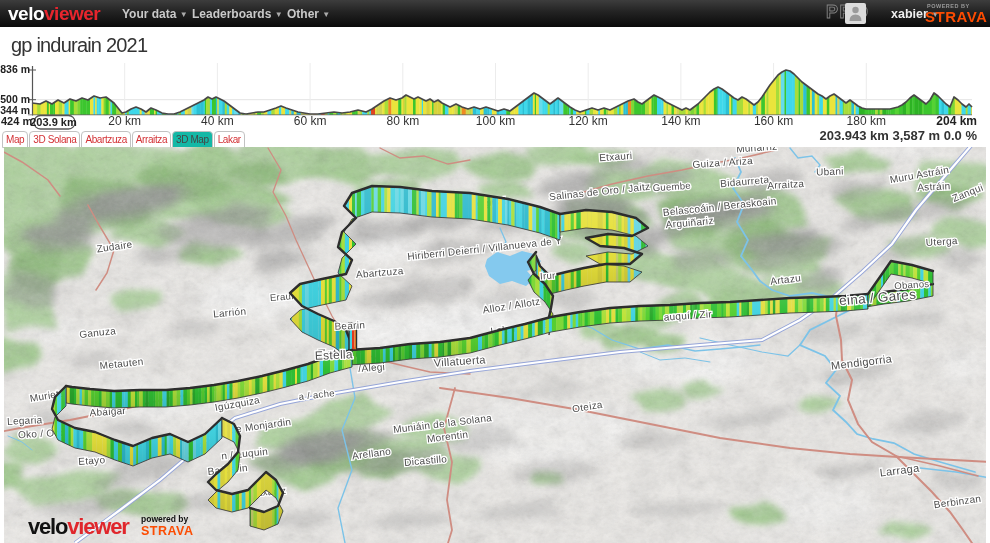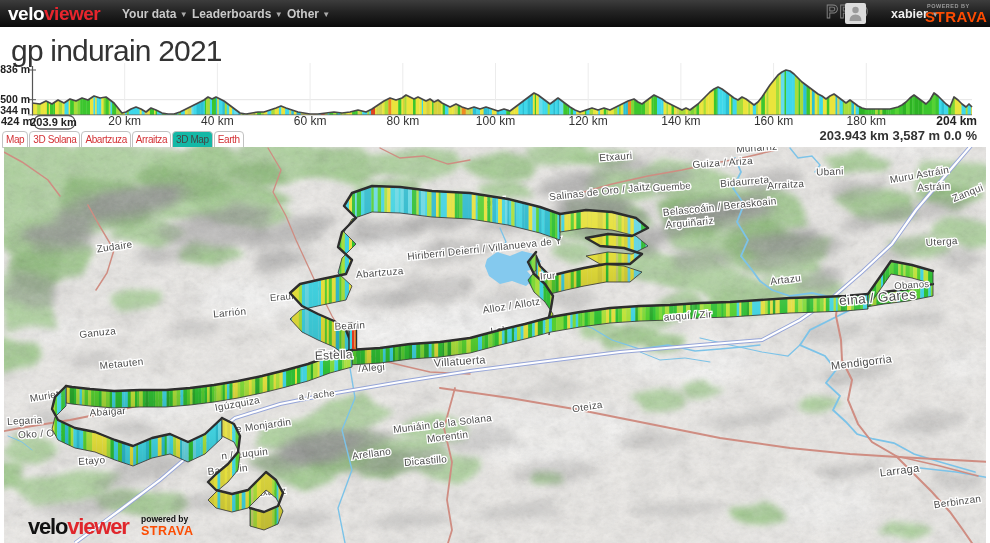--- a/index.html
+++ b/index.html
@@ -6,21 +6,21 @@
 .nav .logo { position:absolute; left:8px; top:3px; font-size:19px; font-weight:bold; letter-spacing:-0.5px; color:#fff; }
 .nav .logo span { color:#e8252d; }
 .nav .mi { position:absolute; top:7px; font-size:12px; font-weight:bold; color:#c9c9c9; }
 .nav .car { font-size:8px; vertical-align:1.5px; color:#aaa; }
 .pro { position:absolute; left:803px; top:2px; font-size:18px; color:transparent; -webkit-text-stroke:0.9px #848484; letter-spacing:1.5px; font-weight:bold;margin-left:23px; }
 .avatar { position:absolute; left:845px; top:3px; width:21px; height:21px; background:#dcdcdc; border-radius:2px; }
 .avatar svg { display:block; margin:3px auto 0; }
 .uname { position:absolute; left:871px; top:7px; font-size:12.5px; font-weight:bold; color:#eee;margin-left:20px; }
 .pb { position:absolute; left:927px; top:3px; font-size:5.5px; color:#999; font-weight:bold; letter-spacing:0.5px; }
 .strava { position:absolute; left:925px; top:8px; font-size:15px; color:#fc4c02; font-weight:bold; letter-spacing:0.5px; }
-h1 { position:absolute; left:11px; top:34px; font-size:30px; font-weight:normal; color:#333; letter-spacing:-0.8px; }
+h1 { position:absolute; left:11px; top:34px; font-size:20px; font-weight:normal; color:#333; letter-spacing:-0.8px; }
 .tabs { position:absolute; left:2px; top:129px; }
 .tab { display:inline-block; border:1px solid #c2c2c2; border-radius:4px 4px 0 0; background:#fff; color:#d33135; font-size:10px; padding:2px 3px 2px; margin-right:1px; font-weight:normal; letter-spacing:-0.4px; }
 .tab.act { color:#444; background:#14b8a6; }
 </style></head>
 <body>
 <div class="nav">
   <div class="logo">velo<span>viewer</span></div>
   <div class="mi" style="left:122px">Your data <span class="car">▼</span></div>
   <div class="mi" style="left:192px">Leaderboards <span class="car">▼</span></div>
   <div class="mi" style="left:287px">Other <span class="car">▼</span></div>
@@ -416,21 +416,21 @@
     <text x="402.8" y="125" font-size="12" fill="#333" text-anchor="middle">80 km</text>
     <text x="495.5" y="125" font-size="12" fill="#333" text-anchor="middle">100 km</text>
     <text x="588.2" y="125" font-size="12" fill="#333" text-anchor="middle">120 km</text>
     <text x="680.9" y="125" font-size="12" fill="#333" text-anchor="middle">140 km</text>
     <text x="773.6" y="125" font-size="12" fill="#333" text-anchor="middle">160 km</text>
     <text x="866.3" y="125" font-size="12" fill="#333" text-anchor="middle">180 km</text>
     <text x="977" y="125" font-size="12" fill="#222" font-weight="bold" text-anchor="end">204 km</text>
 <text x="977" y="140" font-size="13" fill="#333" font-weight="bold" text-anchor="end">203.943 km 3,587 m 0.0 %</text>
 </svg>
 <div class="tabs">
-  <span class="tab">Map</span><span class="tab">3D Solana</span><span class="tab">Abartzuza</span><span class="tab">Arraitza</span><span class="tab act">3D Map</span><span class="tab">Earth</span>
+  <span class="tab">Map</span><span class="tab">3D Solana</span><span class="tab">Abartzuza</span><span class="tab">Arraitza</span><span class="tab act">3D Map</span><span class="tab">Lakar</span>
 </div>
 <svg width="982" height="396" viewBox="0 0 982 396" style="position:absolute;left:4px;top:147px">
 <defs>
 <filter id="b3" x="-40%" y="-40%" width="180%" height="180%">
         <feGaussianBlur stdDeviation="3.2"></feGaussianBlur>
       </filter>
 <filter id="b4" x="-40%" y="-40%" width="180%" height="180%">
         <feGaussianBlur stdDeviation="4"></feGaussianBlur>
       </filter>
 <filter id="b5" x="-40%" y="-40%" width="180%" height="180%">

